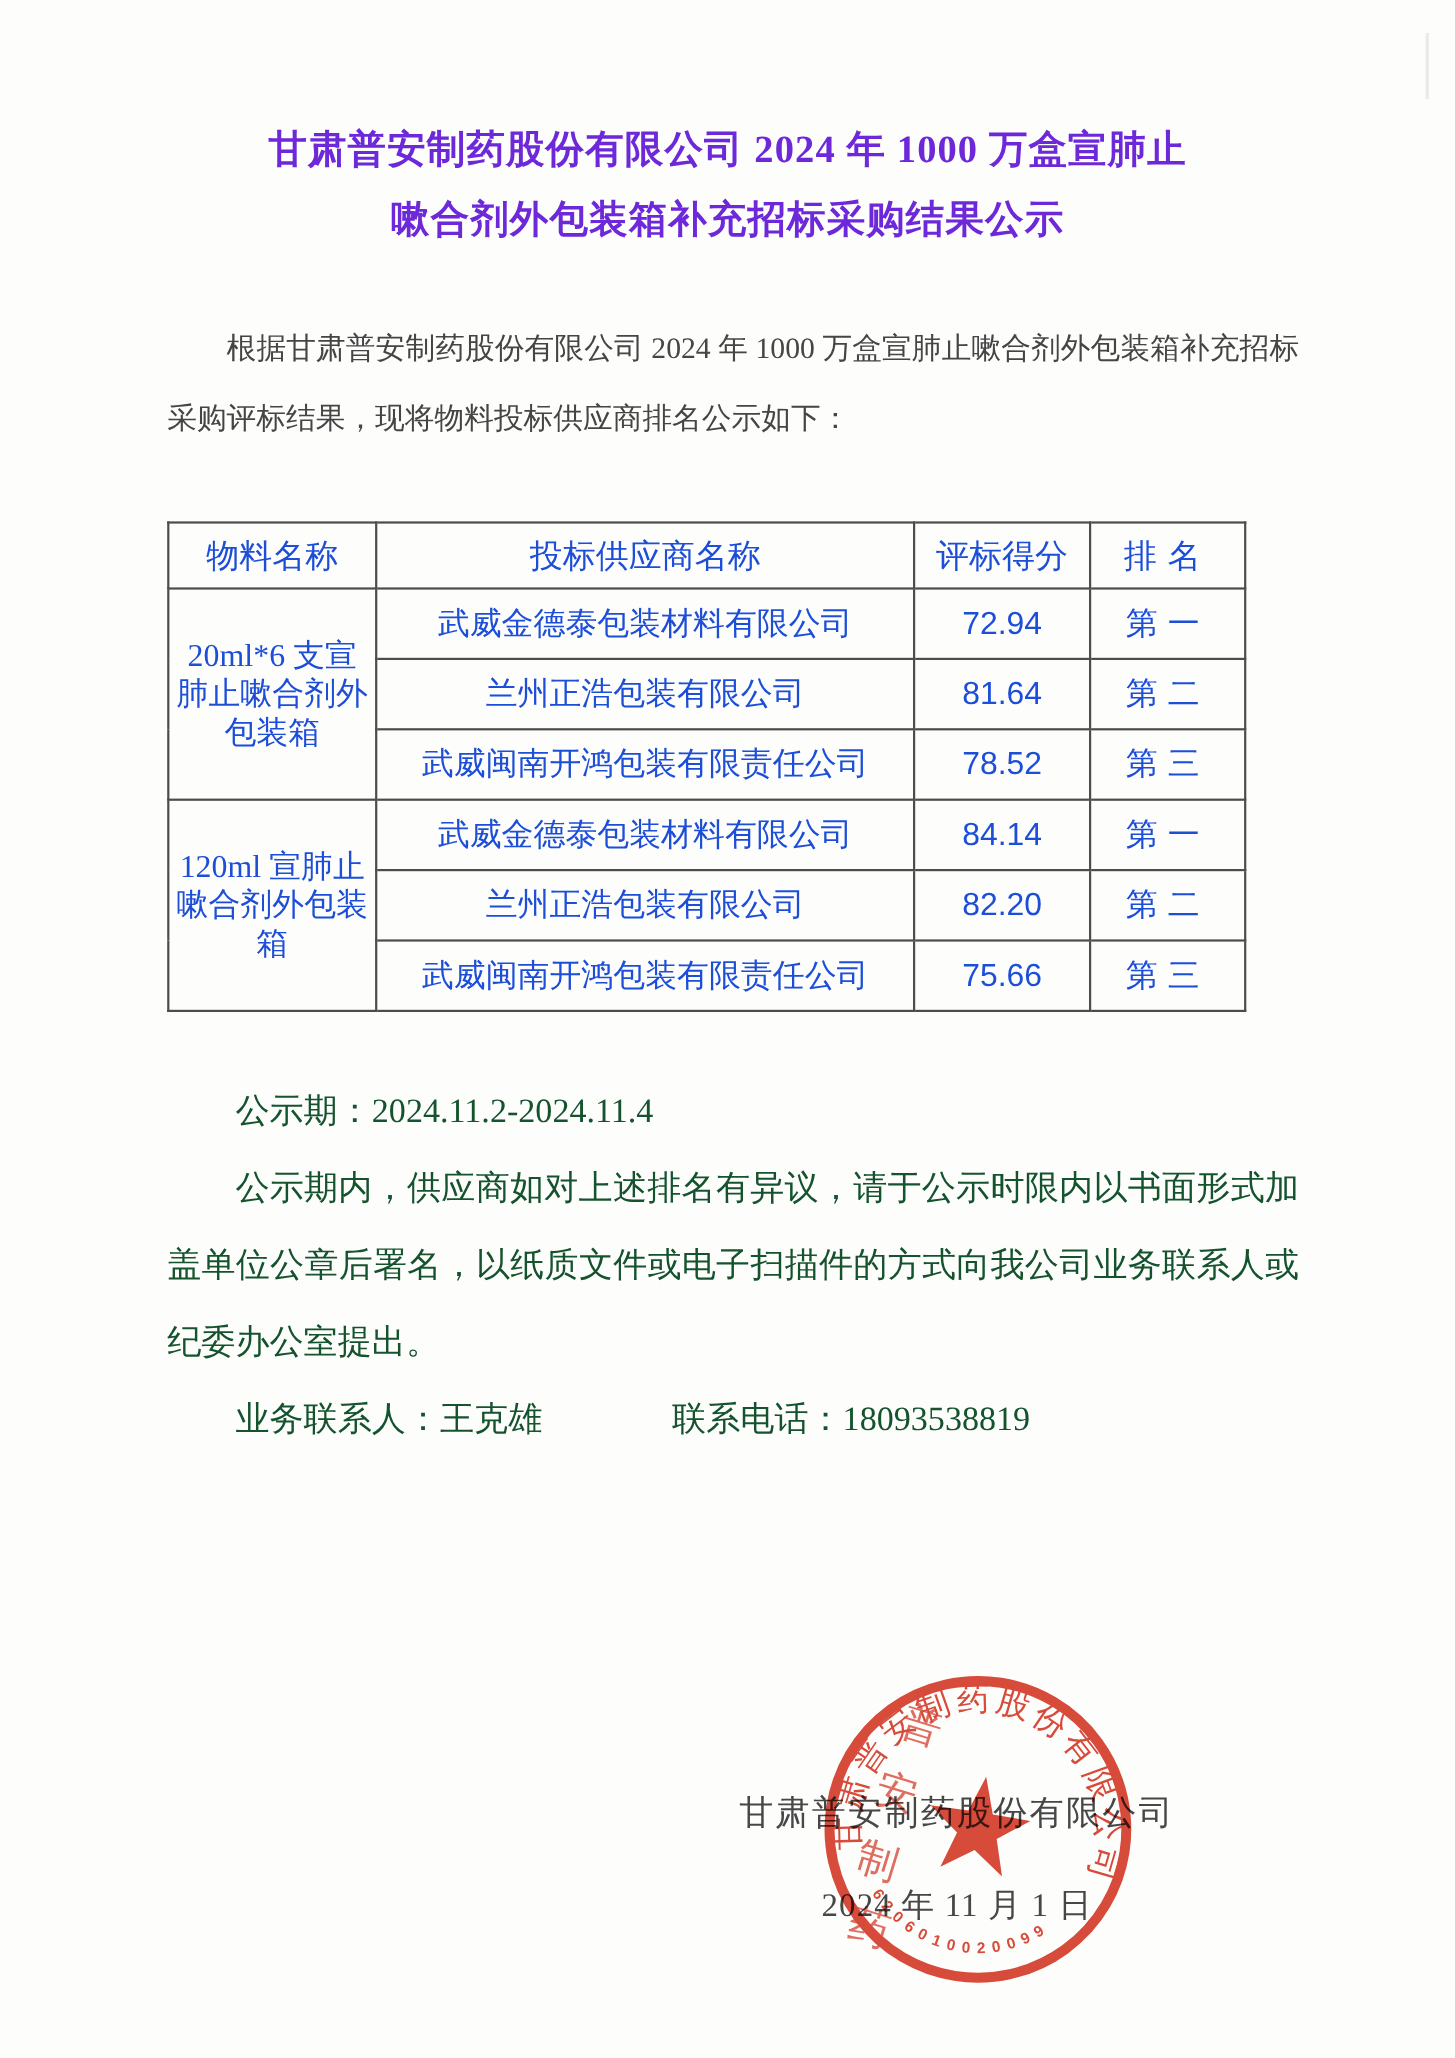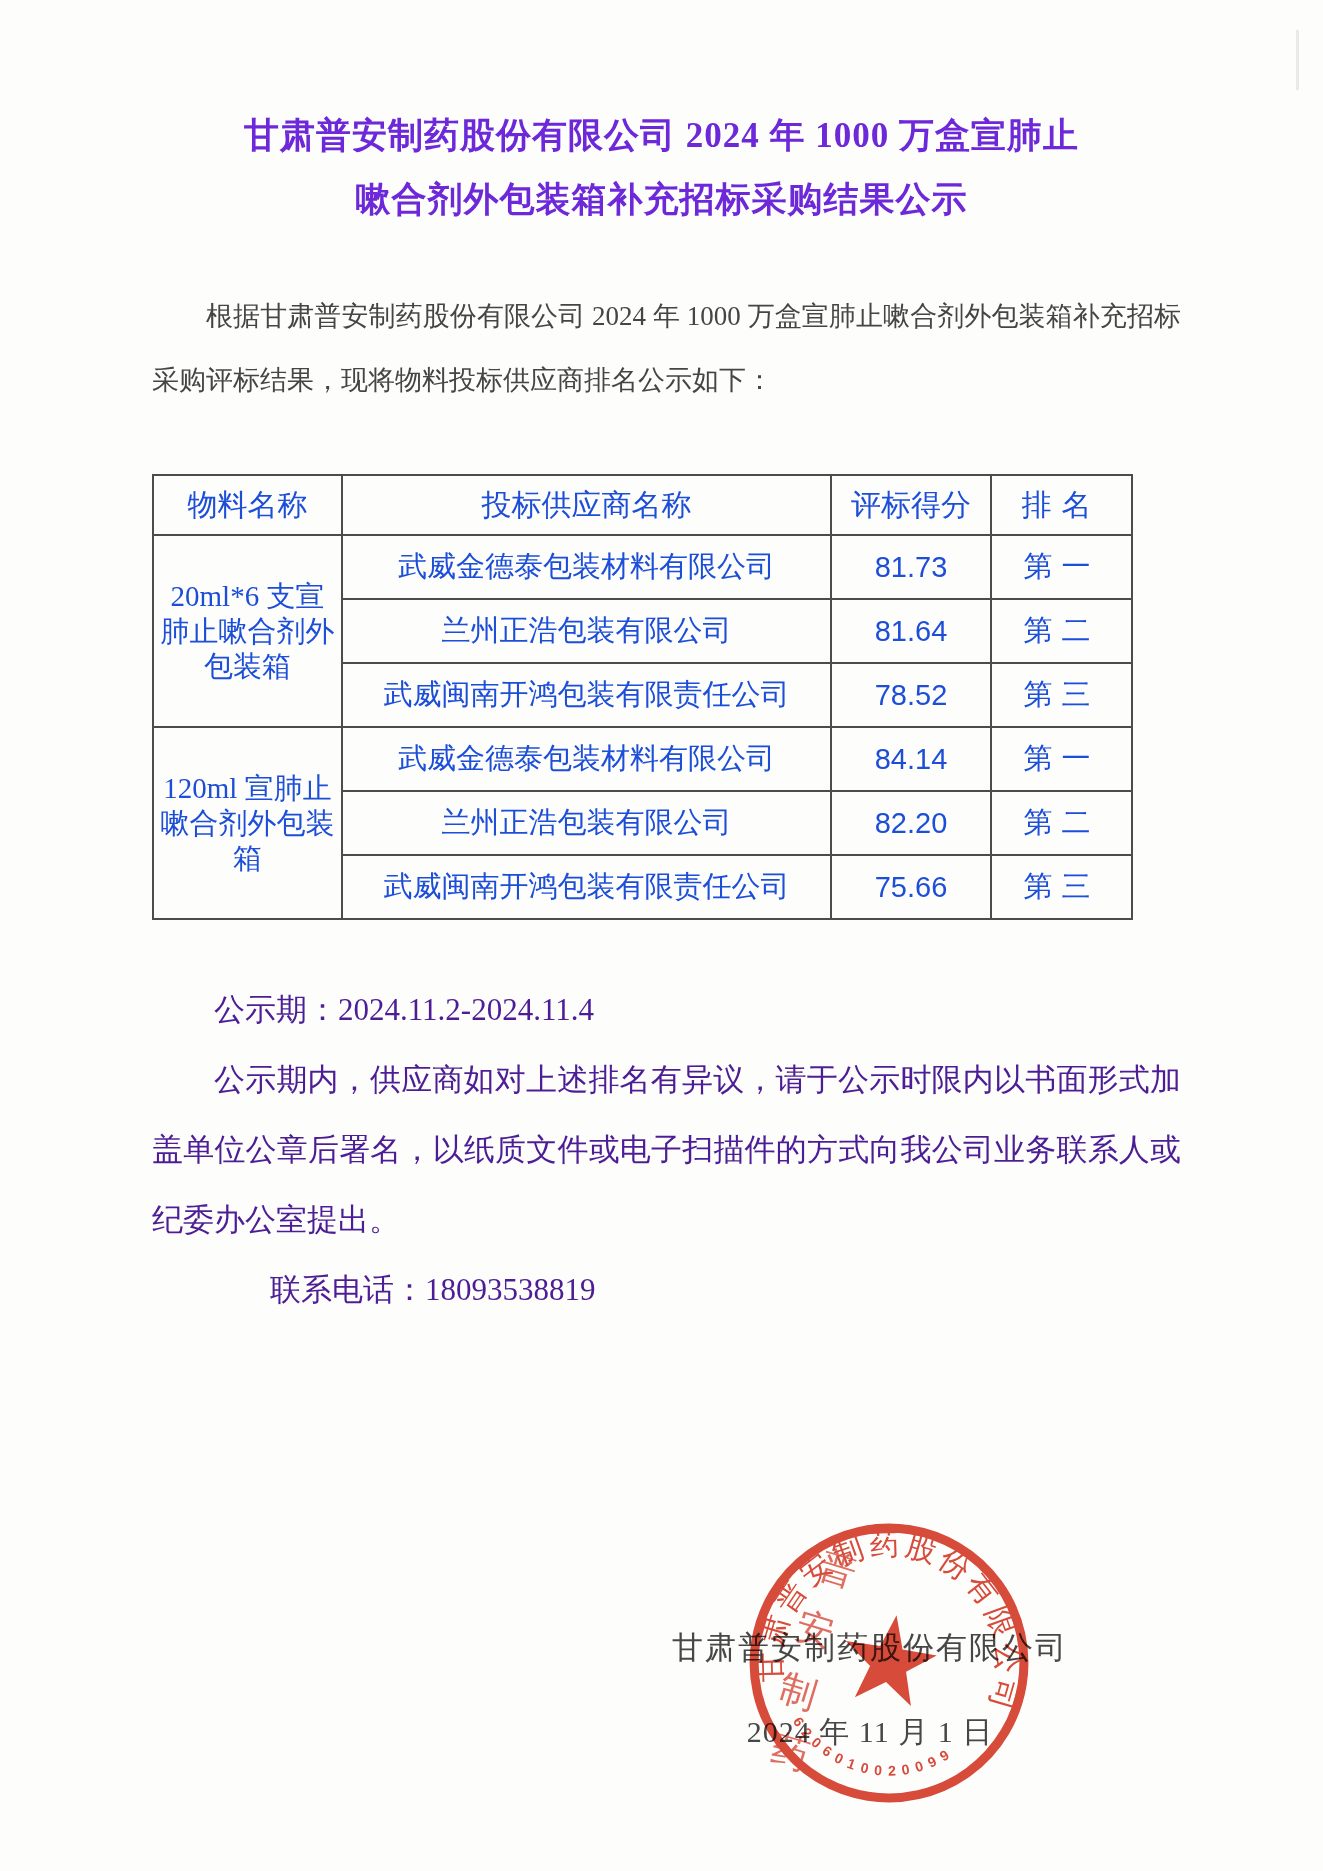--- a/index.html
+++ b/index.html
@@ -52,21 +52,21 @@
   col.c-mat{width:189px;}
   col.c-sup{width:489px;}
   col.c-score{width:160px;}
   col.c-rank{width:141px;}
   td.mat{font-size:28px;line-height:35px;padding:0 16px;}
   td.sup{text-align:left;padding-left:22px;}
   td.score{font-family:"Liberation Sans","DejaVu Sans",sans-serif;font-size:28px;color:#4a4a4a;}
   td.rank{letter-spacing:9px;padding-left:14px;}
   th.sp{letter-spacing:10px;padding-left:16px;}
 
-  .notice{margin:55px 142px 0 152px;font-size:31px;color:#4c1d95;font-family:Liberation Serif, serif;}
+  .notice{margin:55px 142px 0 152px;font-size:31px;color:#14532d;font-family:Liberation Serif, serif;}
   .notice p{margin:0;line-height:70px;}
   .notice .indent{text-indent:2em;}
   .notice .just{text-align:justify;}
   .contact-line{display:flex;line-height:70px;}
   .contact-line .lead{padding-left:62px;}
   .contact-line .phone{margin-left:118px;}
 
   .signature{
     position:absolute;left:640px;top:1626px;width:460px;
     text-align:center;font-size:31px;color:#474747;
@@ -109,21 +109,21 @@
           <th>物料名称</th>
           <th>投标供应商名称</th>
           <th>评标得分</th>
           <th class="sp">排名</th>
         </tr>
       </thead>
       <tbody>
         <tr>
           <td class="mat" rowspan="3">20ml*6 支宣肺止嗽合剂外包装箱</td>
           <td class="sup">武威金德泰包装材料有限公司</td>
-          <td class="score">81.73</td>
+          <td class="score">72.94</td>
           <td class="rank">第一</td>
         </tr>
         <tr>
           <td class="sup">兰州正浩包装有限公司</td>
           <td class="score">81.64</td>
           <td class="rank">第二</td>
         </tr>
         <tr>
           <td class="sup">武威闽南开鸿包装有限责任公司</td>
           <td class="score">78.52</td>
@@ -146,20 +146,21 @@
           <td class="rank">第三</td>
         </tr>
       </tbody>
     </table>
   </div>
 
   <div class="notice">
     <p class="indent">公示期：2024.11.2-2024.11.4</p>
     <p class="indent just">公示期内，供应商如对上述排名有异议，请于公示时限内以书面形式加盖单位公章后署名，以纸质文件或电子扫描件的方式向我公司业务联系人或纪委办公室提出。</p>
     <div class="contact-line">
+      <span class="lead"><span>业务联系人：</span><span>王克雄</span></span>
       <span class="phone"><span>联系电话：</span><span>18093538819</span></span>
     </div>
   </div>
 
   <div class="signature">
     <div class="sig-company">甘肃普安制药股份有限公司</div>
     <div class="sig-date">2024 年 11 月 1 日</div>
   </div>
 
   <svg class="seal" viewBox="0 0 300 300" xmlns="http://www.w3.org/2000/svg">

